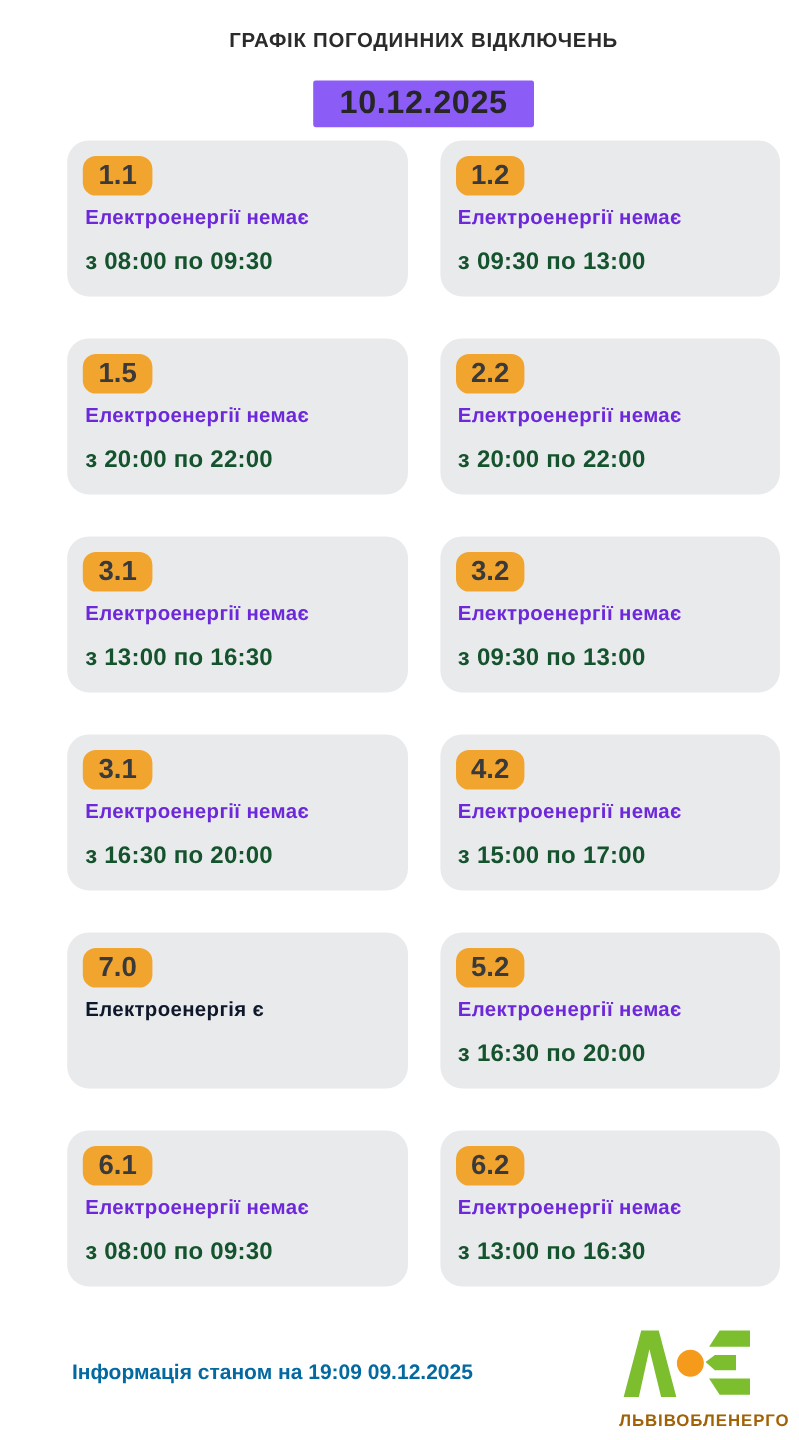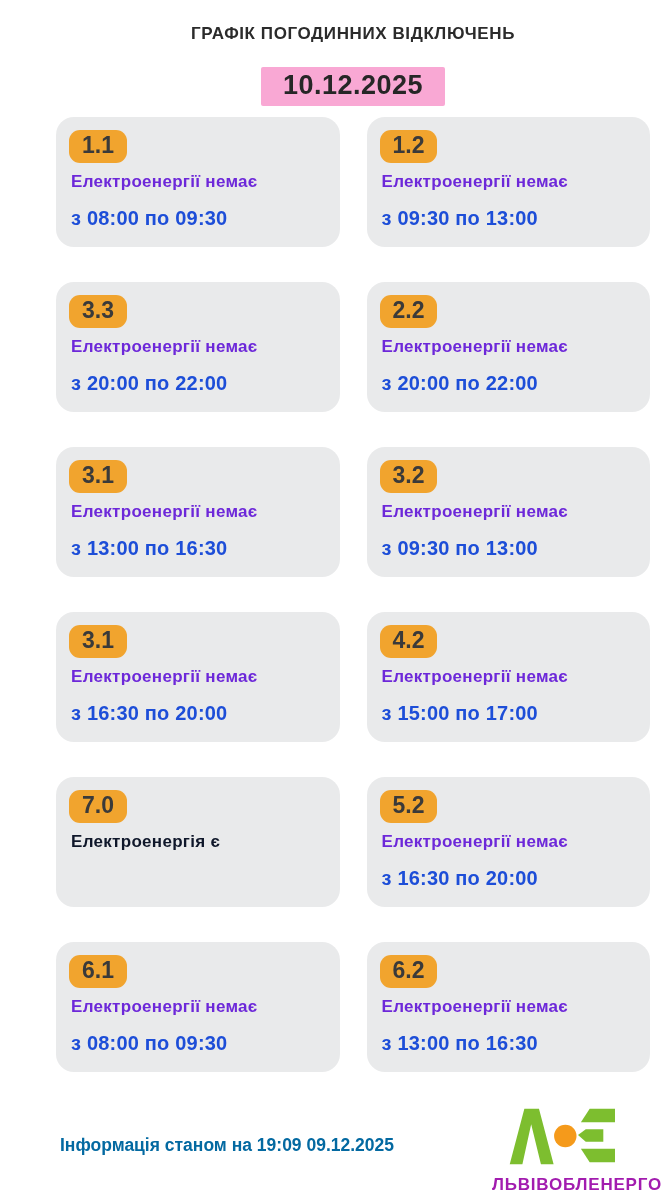--- a/index.html
+++ b/index.html
@@ -12,21 +12,21 @@
     padding-top: 24px;
     text-align: center;
     font-size: 17px;
     font-weight: 700;
     letter-spacing: 0.6px;
     color: #2b2b2b;
   }
 
   .date-wrap { display: flex; justify-content: center; margin-top: 23px; }
   .date-badge {
-    background: #f9a8d4;
+    background: #8b5cf6;
     color: #262626;
     font-size: 27px;
     font-weight: 700;
     padding: 3px 22px 5px;
     border-radius: 2px;
     letter-spacing: 0.5px;
   }
 
   .grid {
     margin: 11px 36px 0 36px;
@@ -61,21 +61,21 @@
     color: #6d28d9;
     letter-spacing: 0.3px;
   }
   .status.on { color: #0f172a; }
 
   .time {
     margin-top: 15px;
     margin-left: 2px;
     font-size: 20px;
     font-weight: 700;
-    color: #1d4ed8;
+    color: #14532d;
     letter-spacing: 0.2px;
   }
 
   .footer {
     position: absolute;
     left: 40px;
     right: 24px;
     top: 1096px;
     display: flex;
     justify-content: space-between;
@@ -86,23 +86,23 @@
     font-weight: 700;
     color: #0369a1;
   }
   .logo-block {
     display: flex;
     flex-direction: column;
     align-items: center;
   }
   .logo-company {
     margin-top: 1px;
-    font-size: 17px;
-    font-weight: 700;
-    color: #a21caf;
+    font-size: 14px;
+    font-weight: 700;
+    color: #a16207;
     letter-spacing: 0.8px;
   }
 </style>
 </head>
 <body>
 
 <div class="page">
 
   <div class="title">ГРАФІК ПОГОДИННИХ ВІДКЛЮЧЕНЬ</div>
 
@@ -118,21 +118,21 @@
       <div class="time">з 08:00 по 09:30</div>
     </div>
 
     <div class="card">
       <span class="group-badge">1.2</span>
       <div class="status">Електроенергії немає</div>
       <div class="time">з 09:30 по 13:00</div>
     </div>
 
     <div class="card">
-      <span class="group-badge">3.3</span>
+      <span class="group-badge">1.5</span>
       <div class="status">Електроенергії немає</div>
       <div class="time">з 20:00 по 22:00</div>
     </div>
 
     <div class="card">
       <span class="group-badge">2.2</span>
       <div class="status">Електроенергії немає</div>
       <div class="time">з 20:00 по 22:00</div>
     </div>
 

